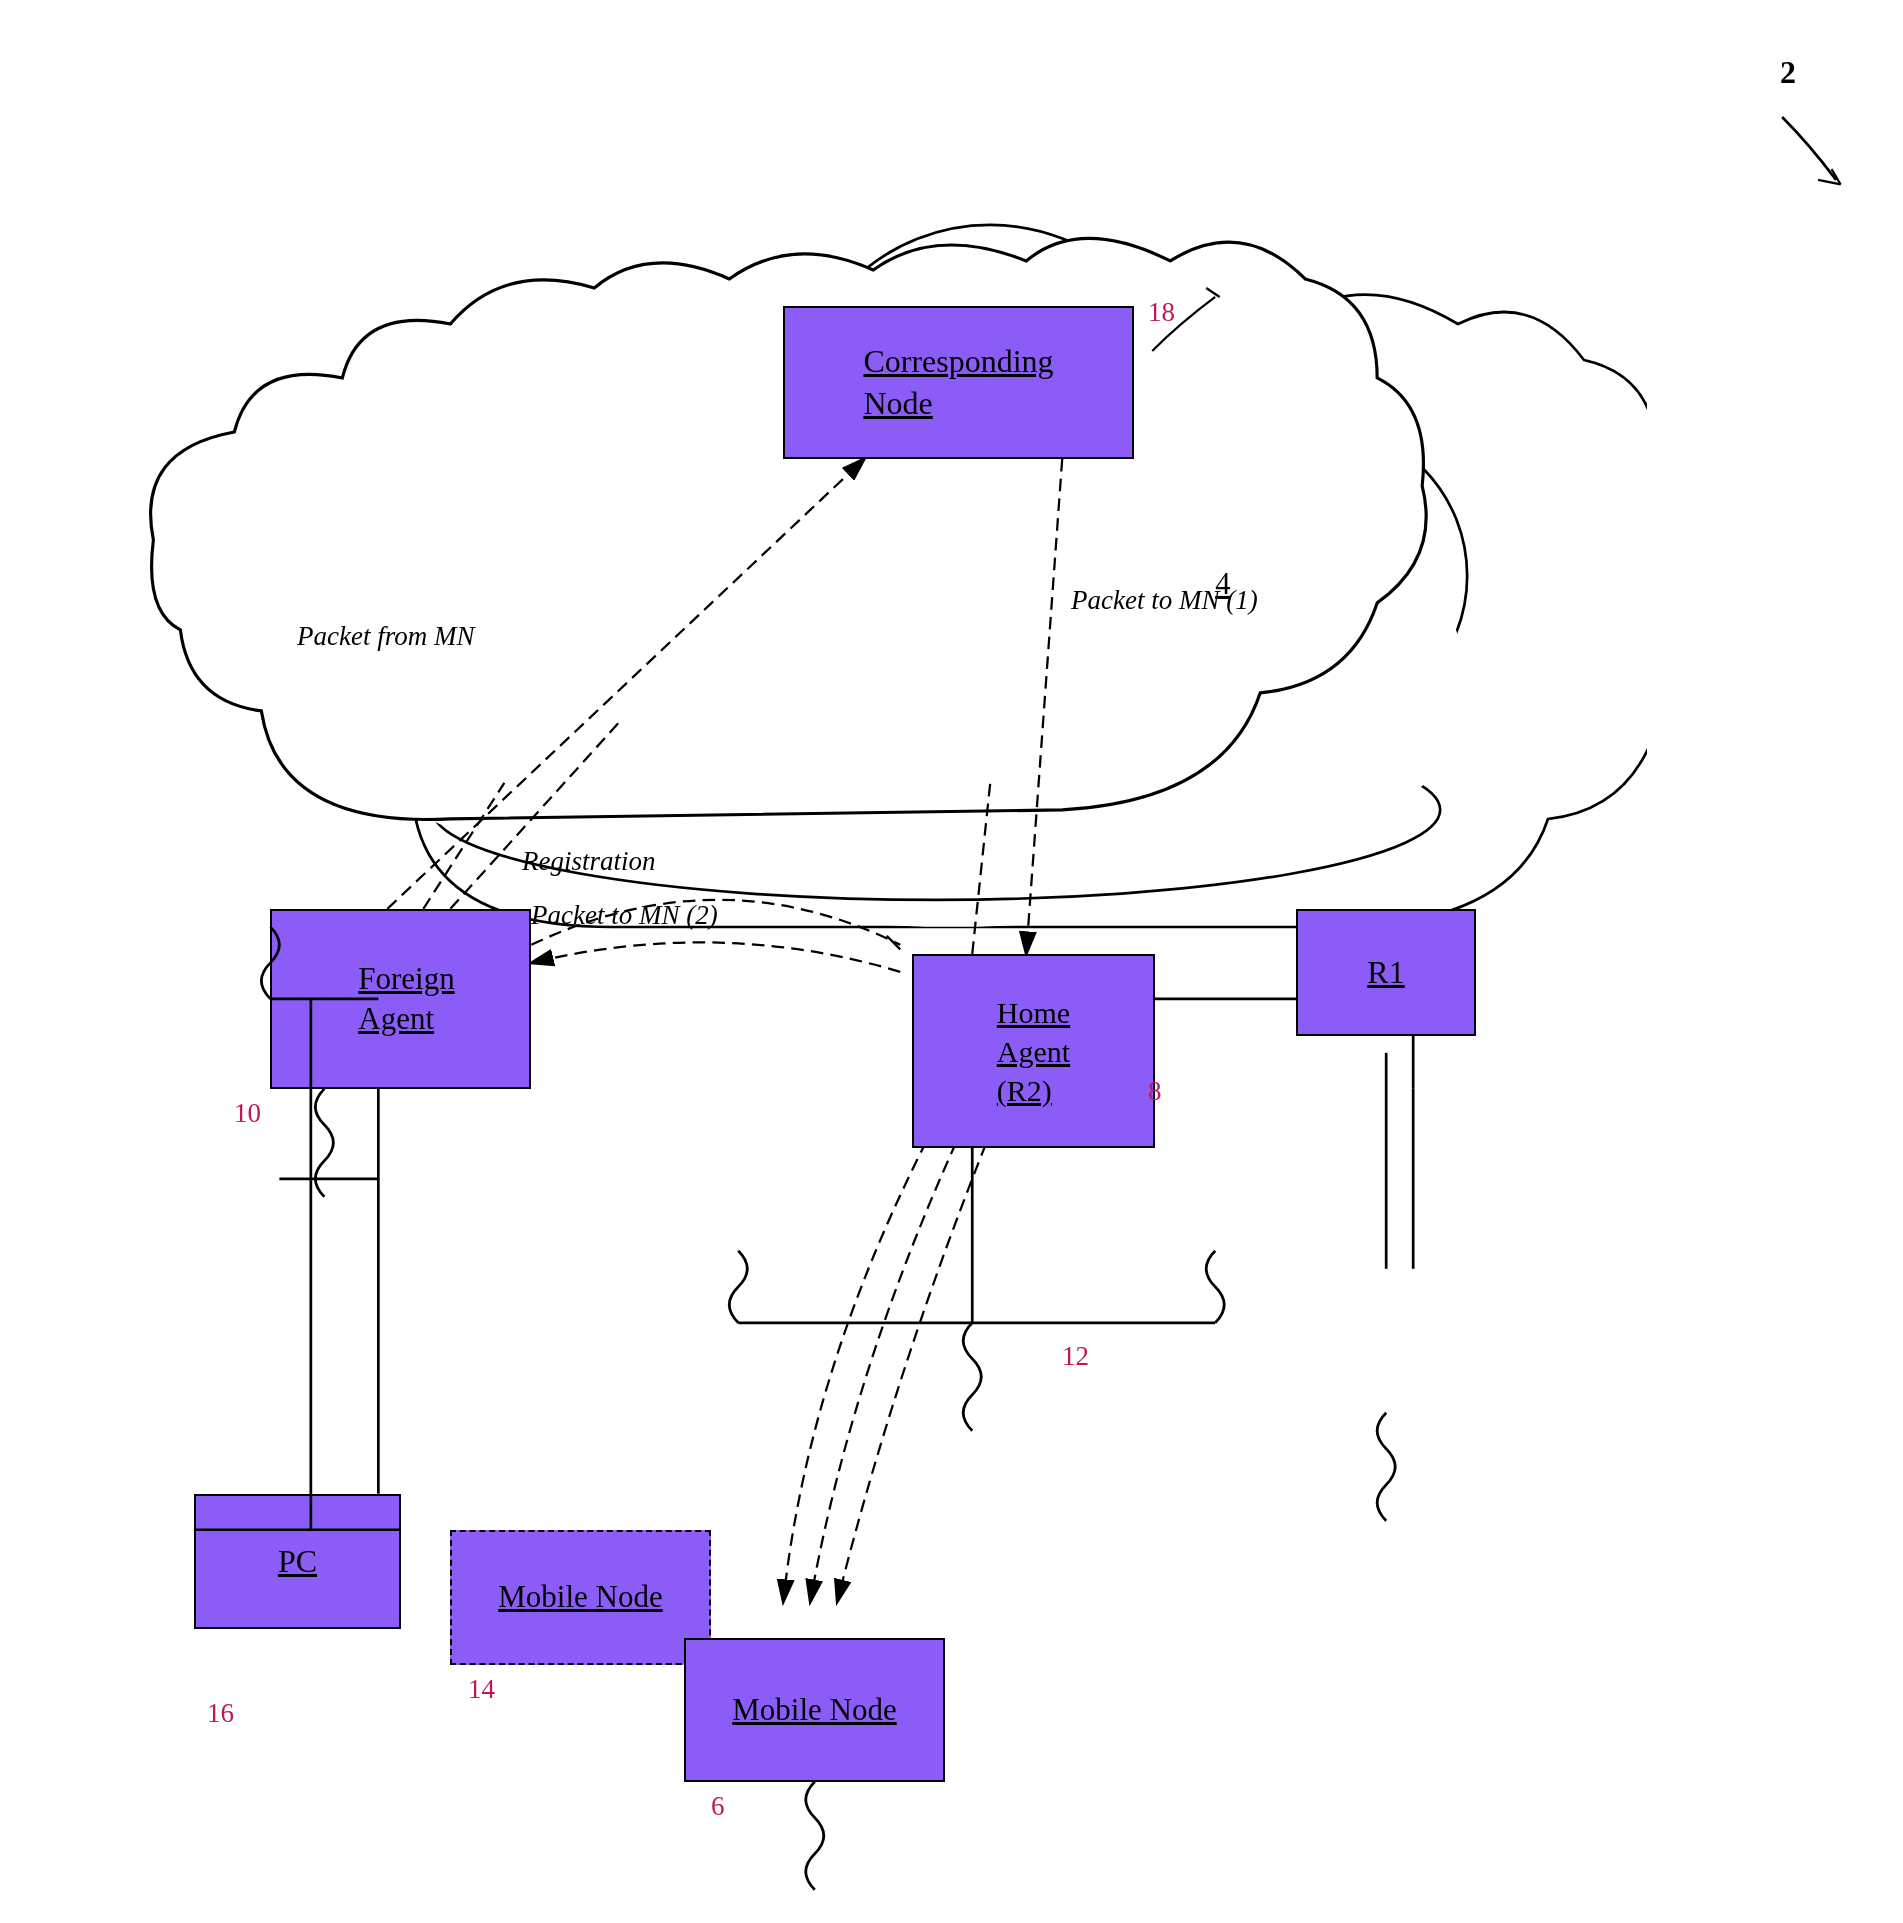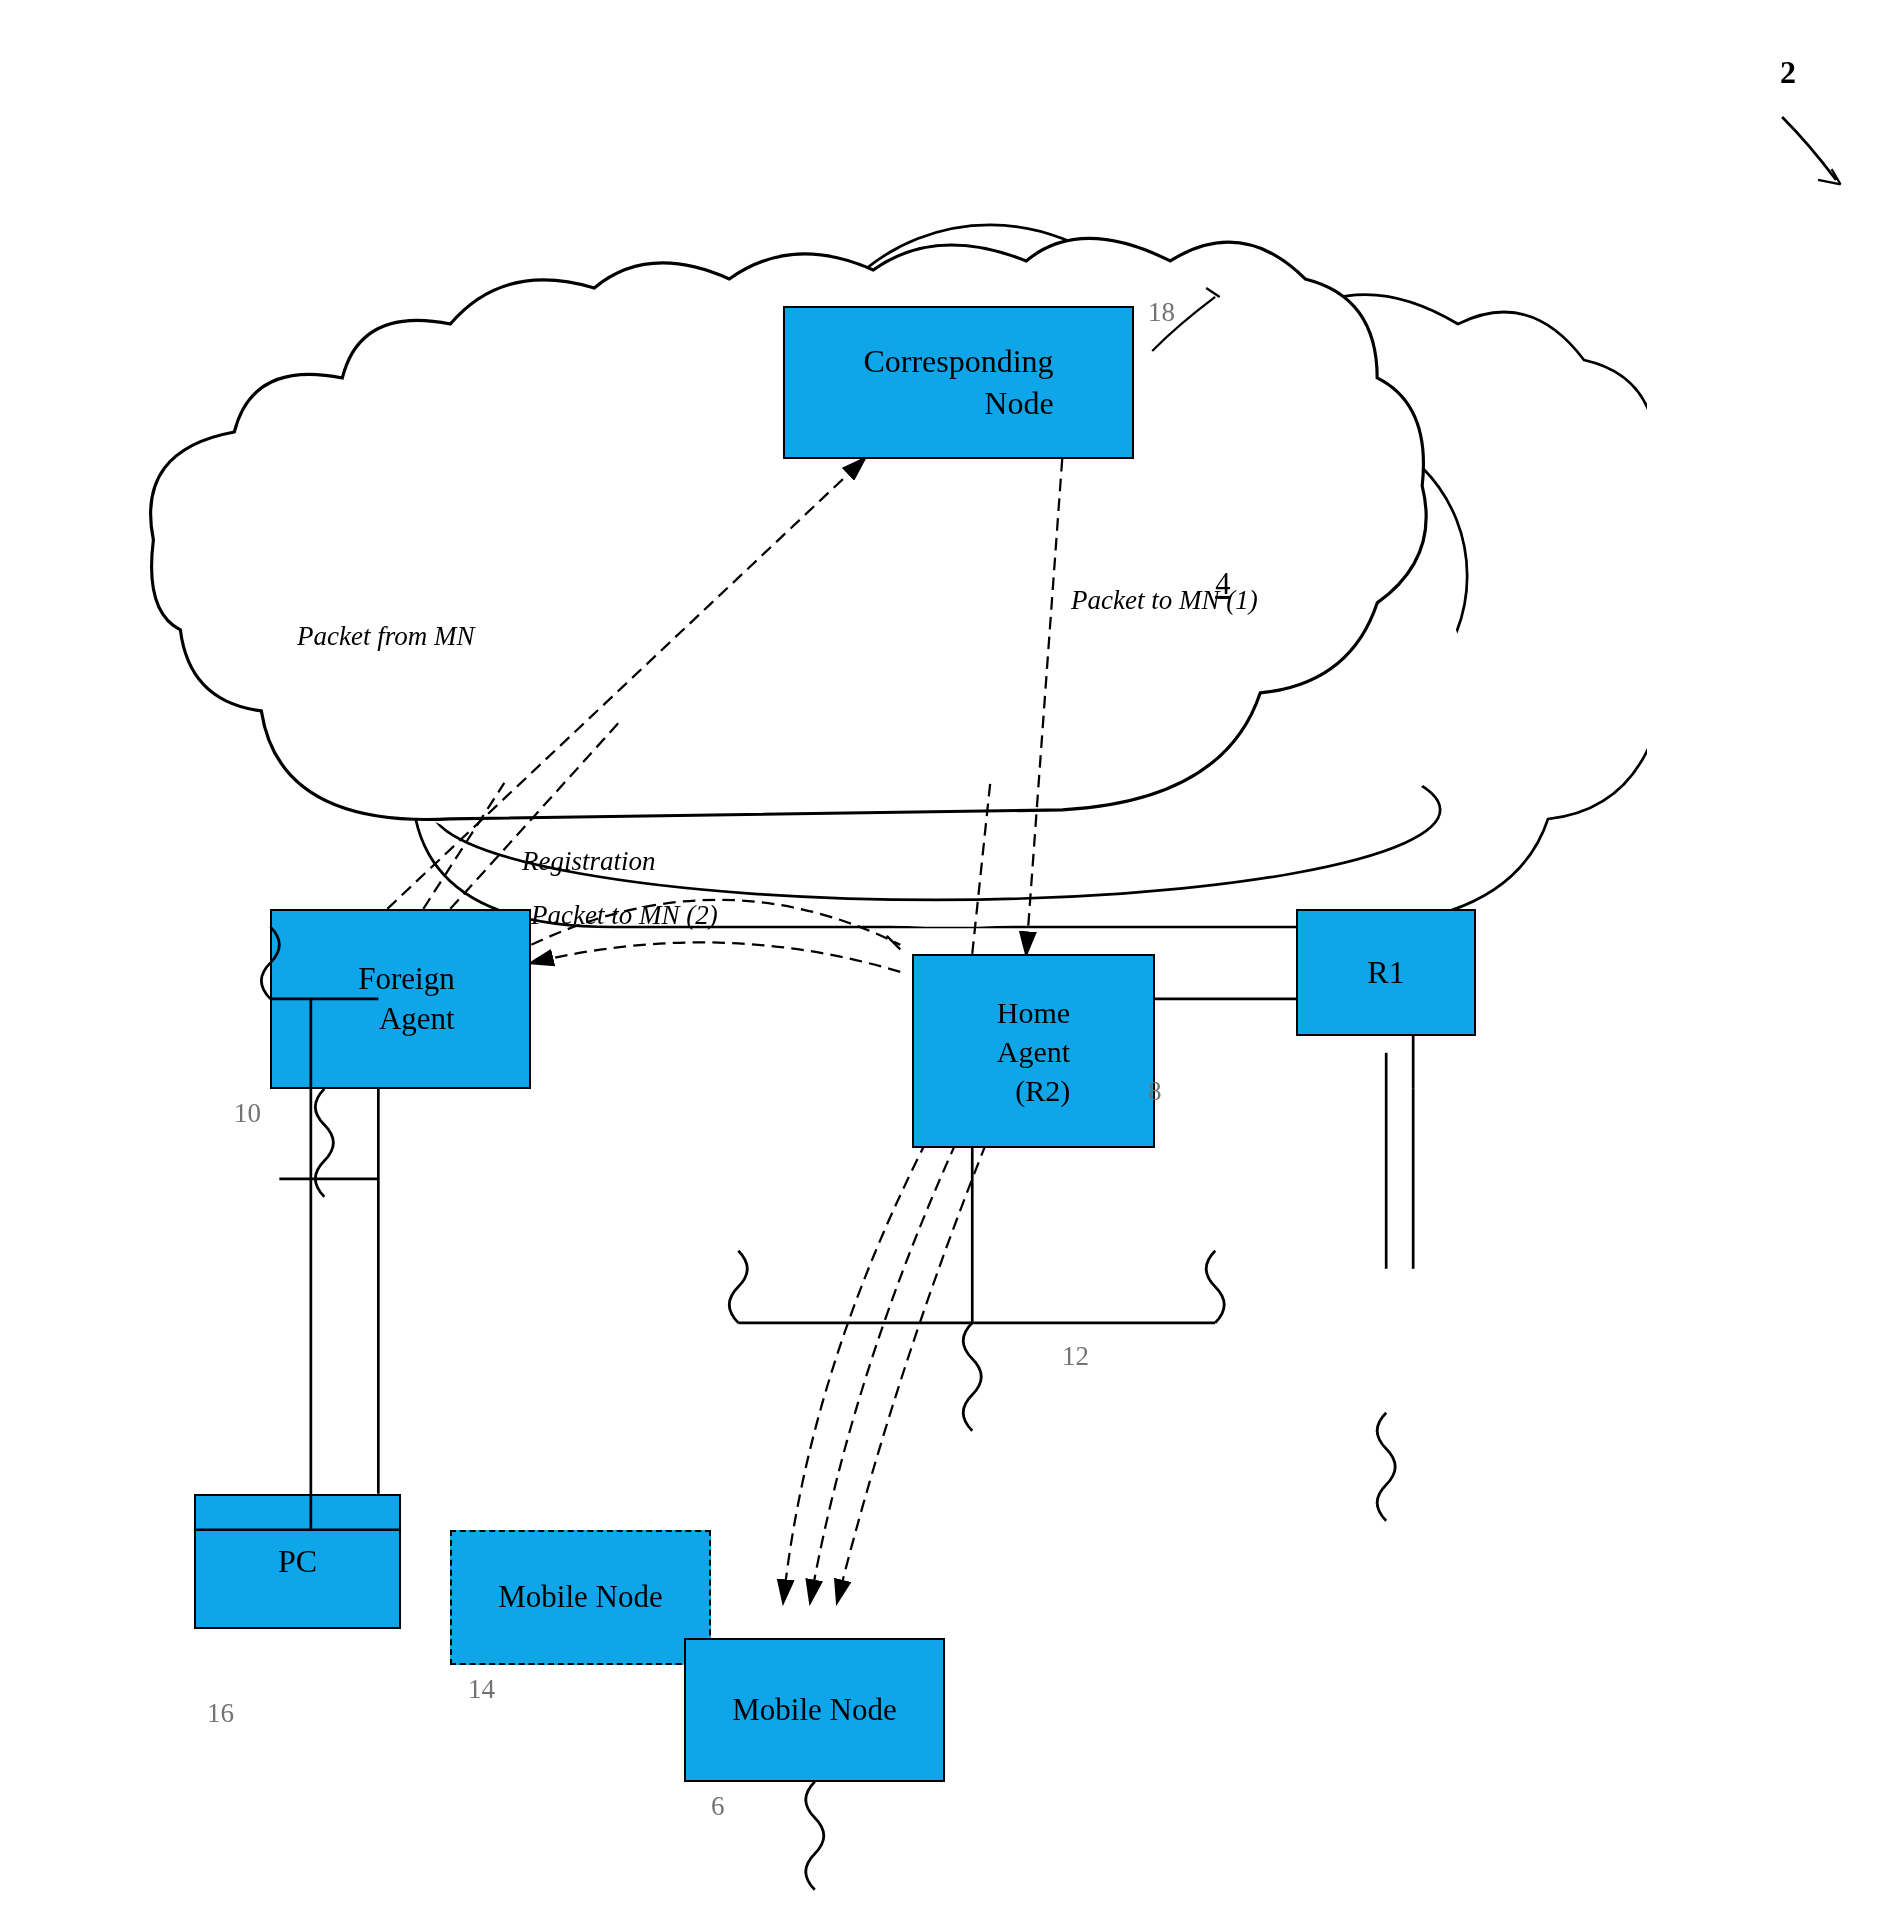--- a/index.html
+++ b/index.html
@@ -16,27 +16,28 @@
       position: absolute;
       top: 0; left: 0;
       width: 1904px;
       height: 1923px;
     }
 
     
     .box {
       position: absolute;
       border: 2.3px solid #000;
-      background: #0ea5e9;
+      background: #8b5cf6;
       display: flex;
       align-items: center;
       justify-content: center;
-      text-align: right;
+      text-align: left;
       font-size: 29px;
       line-height: 1.3;
+      text-decoration: underline;
     }
 
     .box-dashed {
       border-style: dashed;
     }
 
     
     .label {
       position: absolute;
       font-size: 27px;
@@ -55,21 +56,21 @@
       position: absolute;
       top: 0; left: 0;
       width: 1904px;
       height: 1923px;
       pointer-events: none;
     }
 
     .ref-number {
       position: absolute;
       font-size: 27px;
-      color: #737373;
+      color: #be185d;
     }
 
     
     .fig-number {
       position: absolute;
       font-size: 32px;
       font-weight: bold;
     }
   </style>
 </head>

